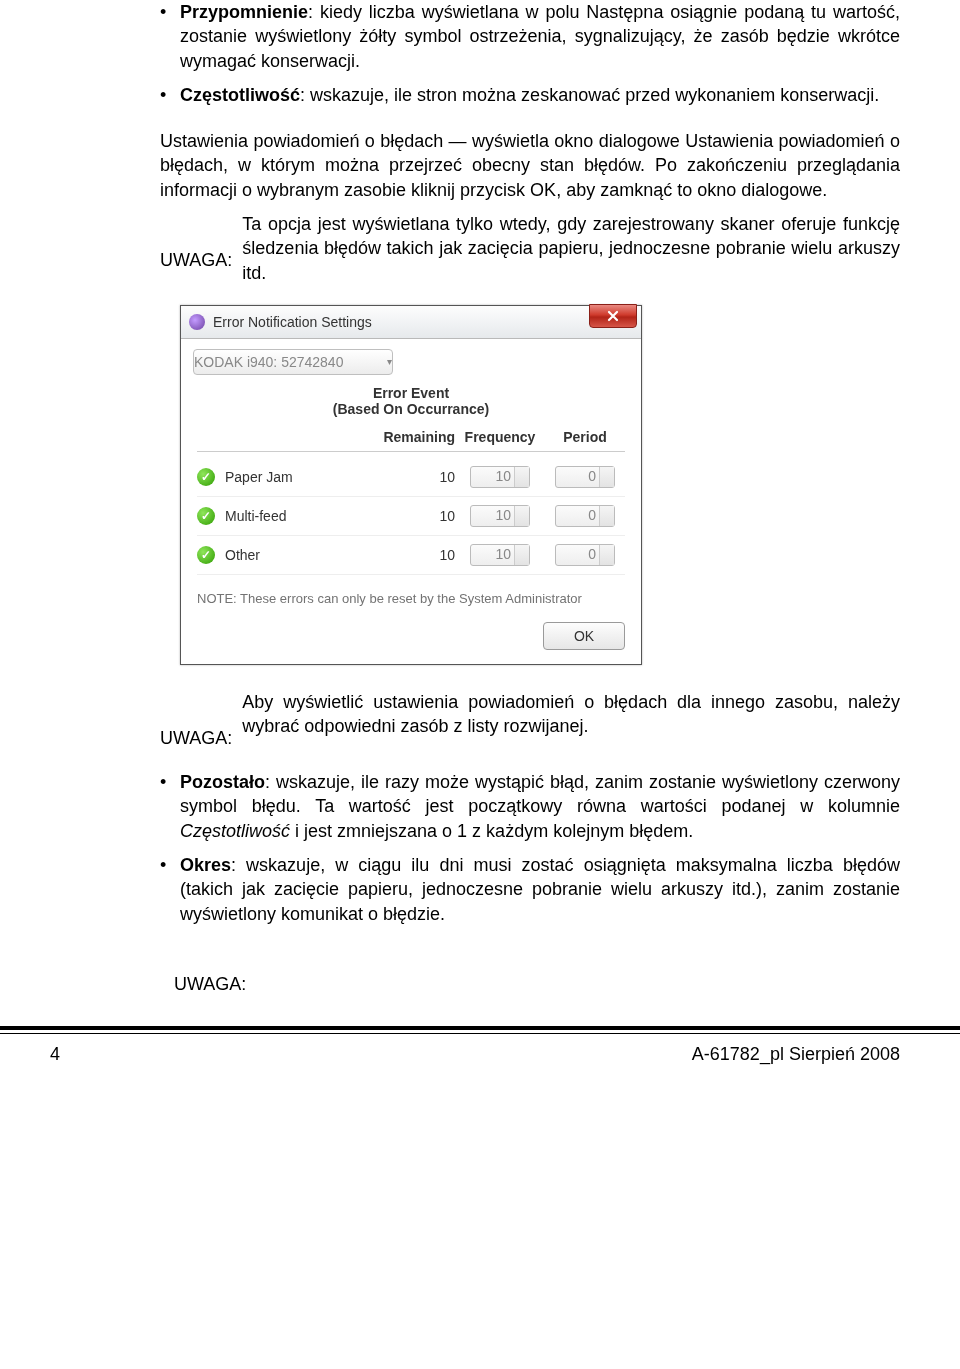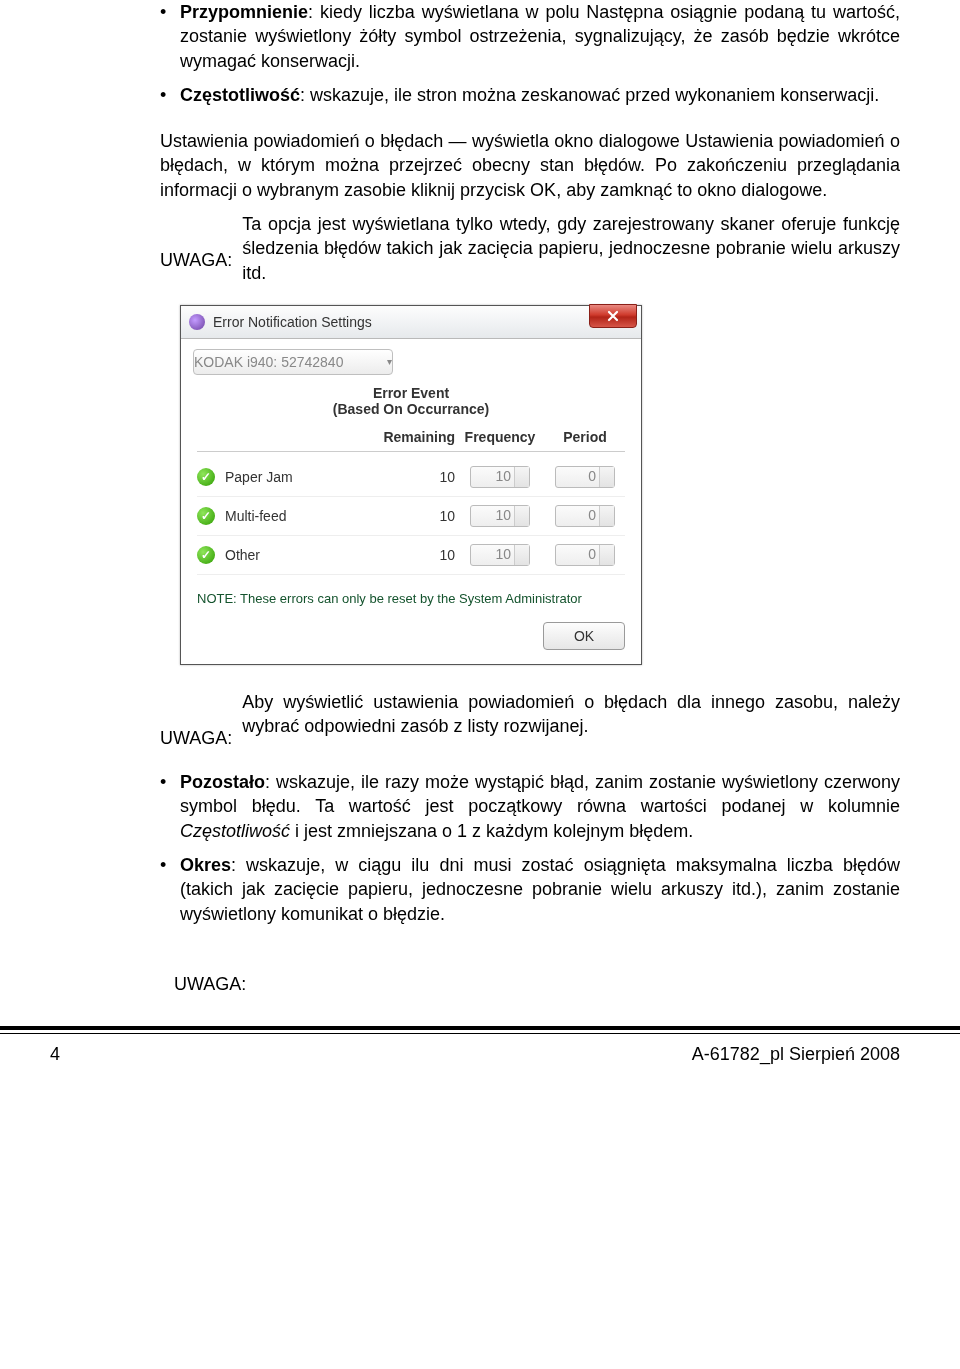--- a/index.html
+++ b/index.html
@@ -158,21 +158,21 @@
   .spin::after {
     content: "";
     position: absolute;
     right: 0; top: 0; bottom: 0;
     width: 14px;
     border-left: 1px solid #ccc;
     background: linear-gradient(#f5f5f5,#e3e3e3);
   }
   .note-small {
     font-size: 13px;
-    color: #14532d;
+    color: #737373;
     margin: 16px 0 14px 0;
     line-height: 1.3;
   }
   .btn-row {
     display: flex;
     justify-content: flex-end;
   }
   .ok-btn {
     width: 80px; height: 26px;
     border: 1px solid #9a9a9a;

